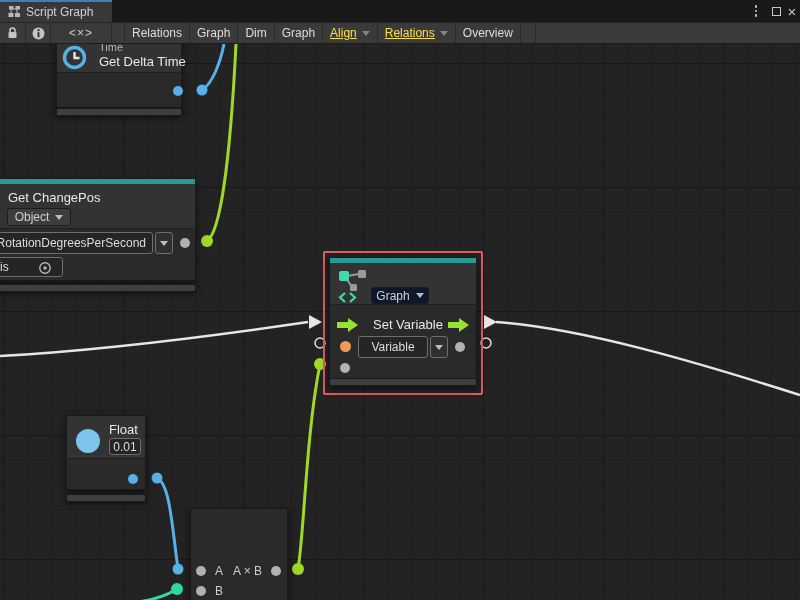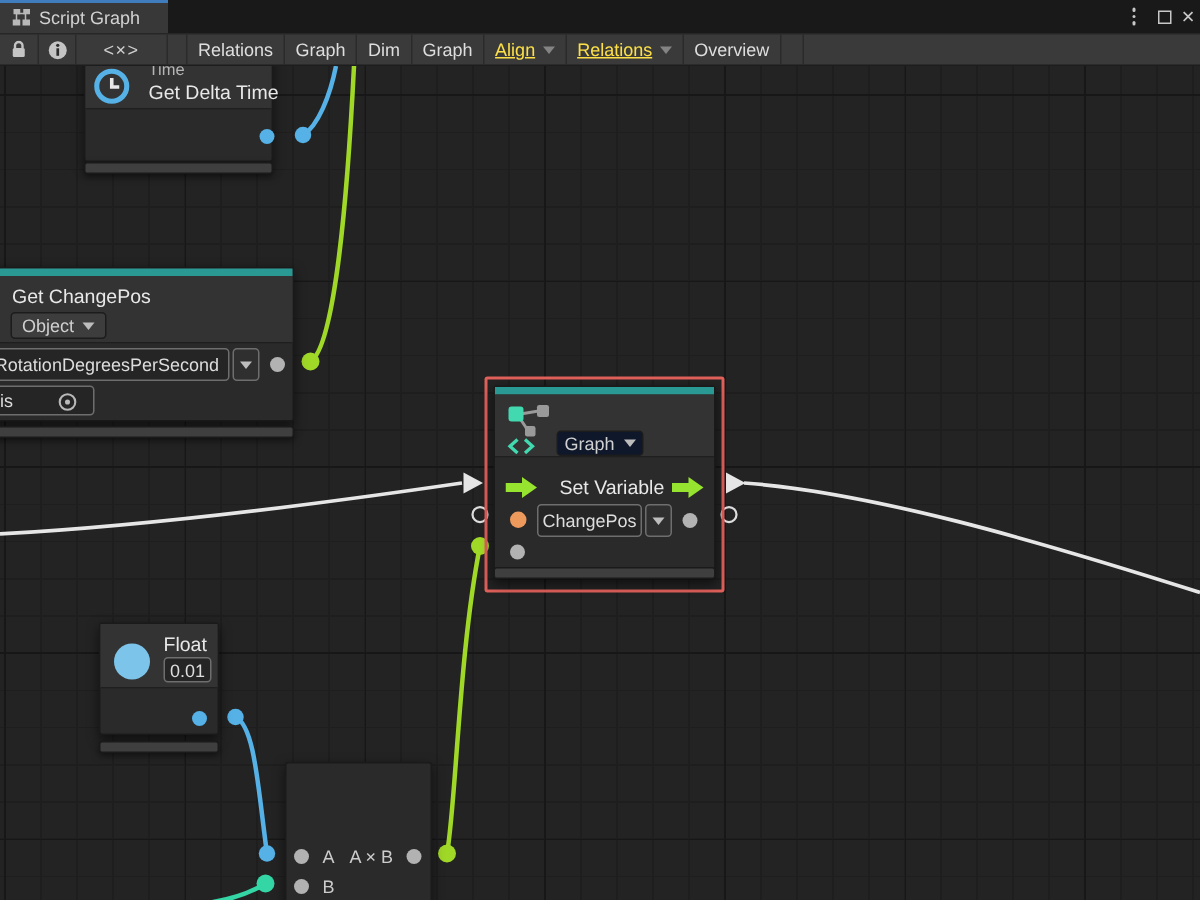--- a/index.html
+++ b/index.html
@@ -245,21 +245,21 @@
               <polygon points="0,4 11,4 11,0 21,7 11,14 11,10 0,10" fill="#96e42f"></polygon>
             </svg>
         </span>
         <span class="flow-arrow" style="left:118px; top:60px;">
           <svg width="22" height="14" viewBox="0 0 22 14">
               <polygon points="0,4 11,4 11,0 21,7 11,14 11,10 0,10" fill="#96e42f"></polygon>
             </svg>
         </span>
         <span class="dot orange" style="left:10px; top:83px;"></span>
         <div class="field" style="left:28px; top:78px; width:70px; height:22px; justify-content:center;">
-          <span>ChangePos</span>
+          <span>Variable</span>
         </div>
         <div class="ddbtn" style="left:100px; top:78px; width:18px; height:22px;">
           <span class="caret" style="margin-left:0"></span>
         </div>
         <span class="dot gray" style="left:125px; top:84px;"></span>
         <span class="dot gray" style="left:10px; top:105px;"></span>
       </div>
       <div class="nfooter" style="left:4px; top:125px; width:148px; height:8px; box-shadow:none;"></div>
     </div>
 

